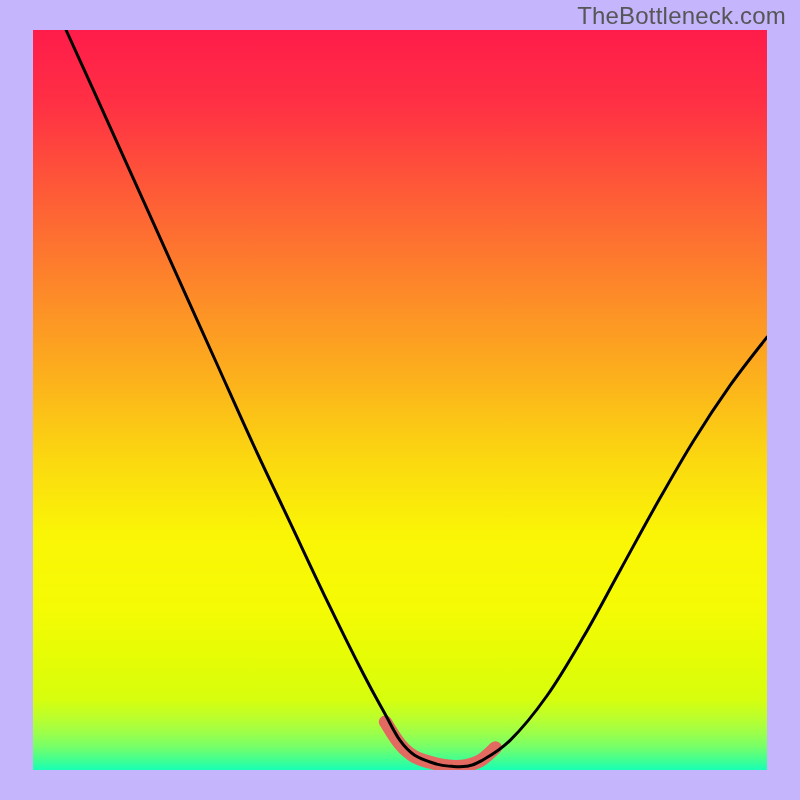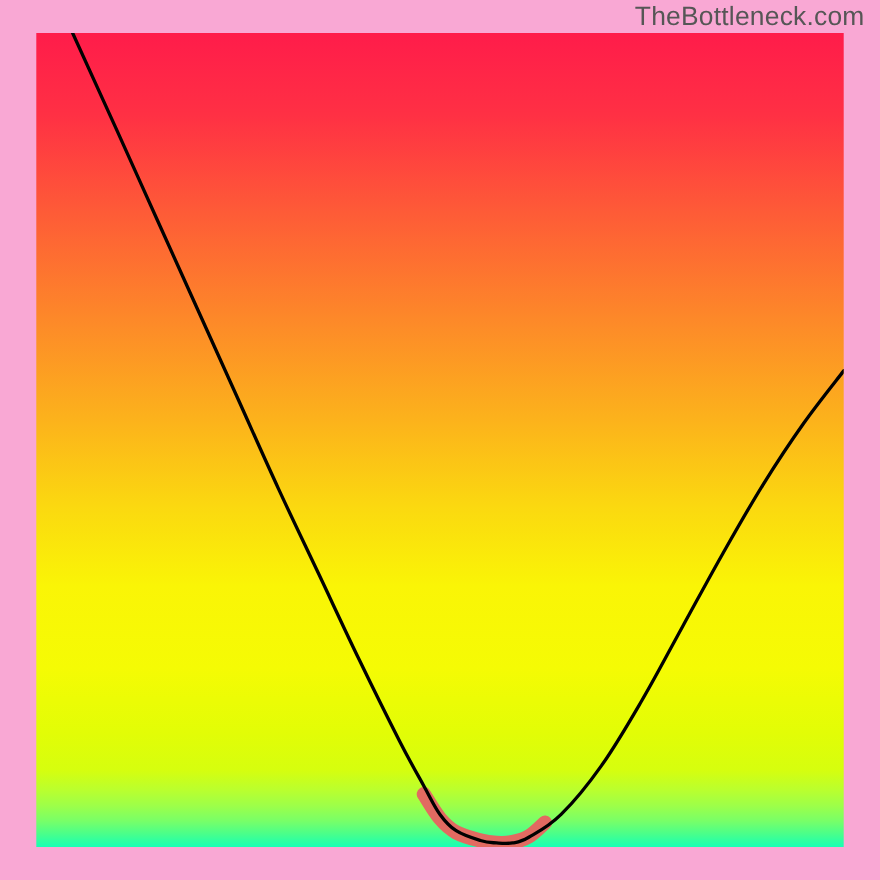--- a/index.html
+++ b/index.html
@@ -7,21 +7,21 @@
     padding: 0;
     width: 800px;
     height: 800px;
     background: #000;
     overflow: hidden;
   }
   .frame {
     position: relative;
     width: 800px;
     height: 800px;
-    background: #f9a8d4;
+    background: #c4b5fd;
   }
   .watermark {
     position: absolute;
     top: 2px;
     right: 14px;
     font-family: Arial, Helvetica, sans-serif;
     font-size: 24px;
     font-weight: 400;
     color: #565656;
     letter-spacing: 0.2px;

